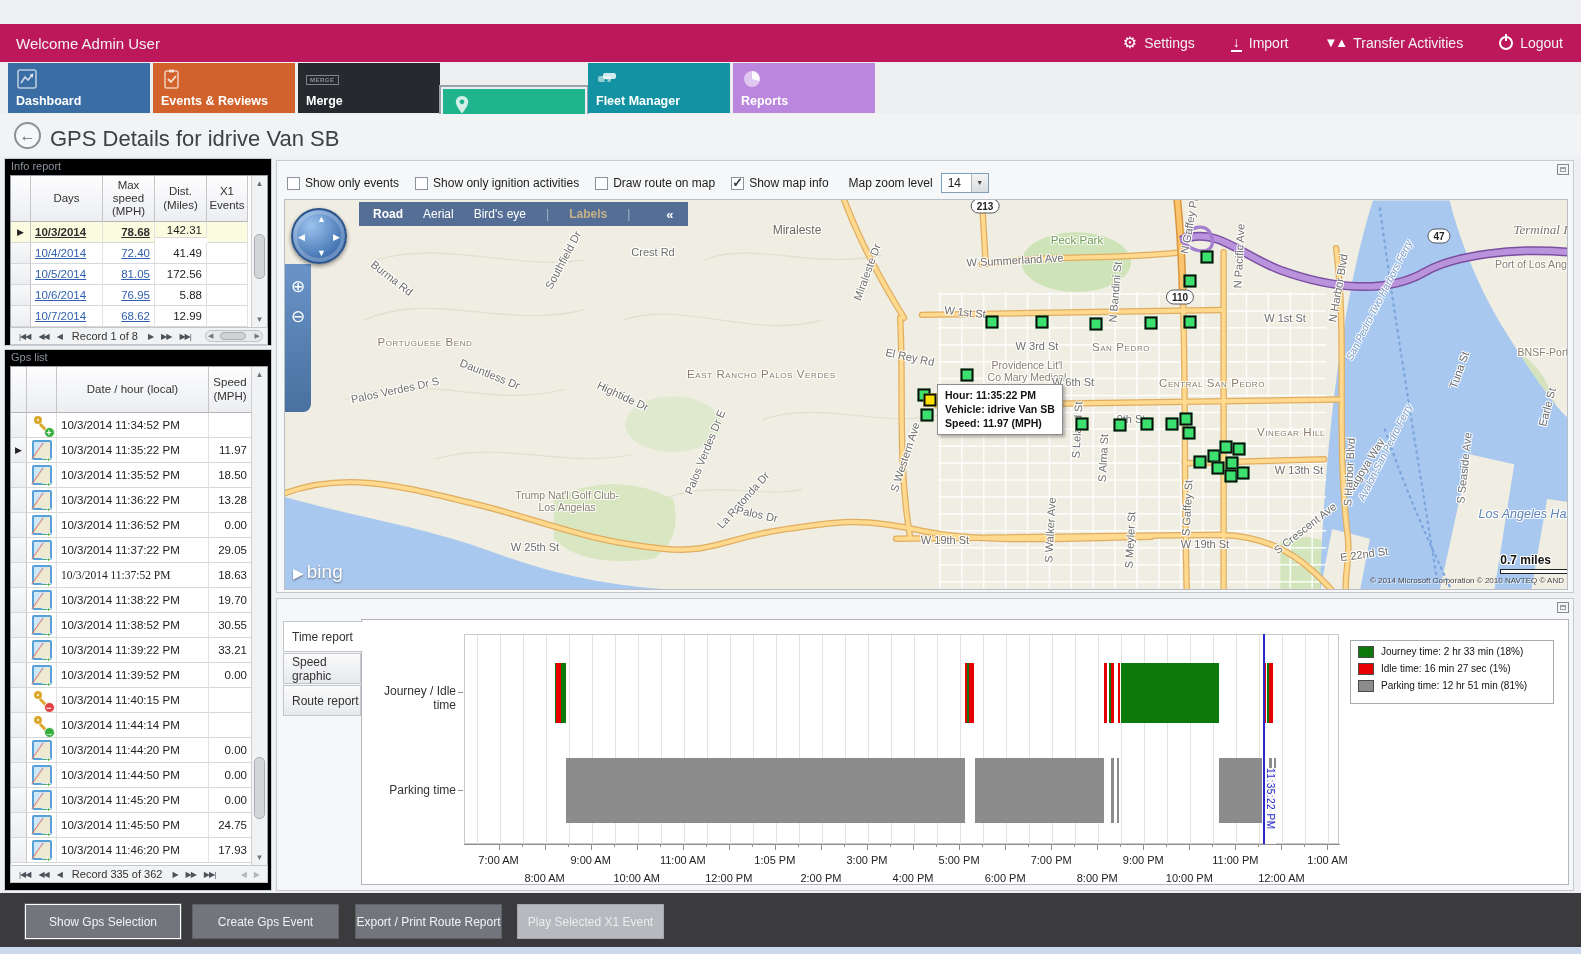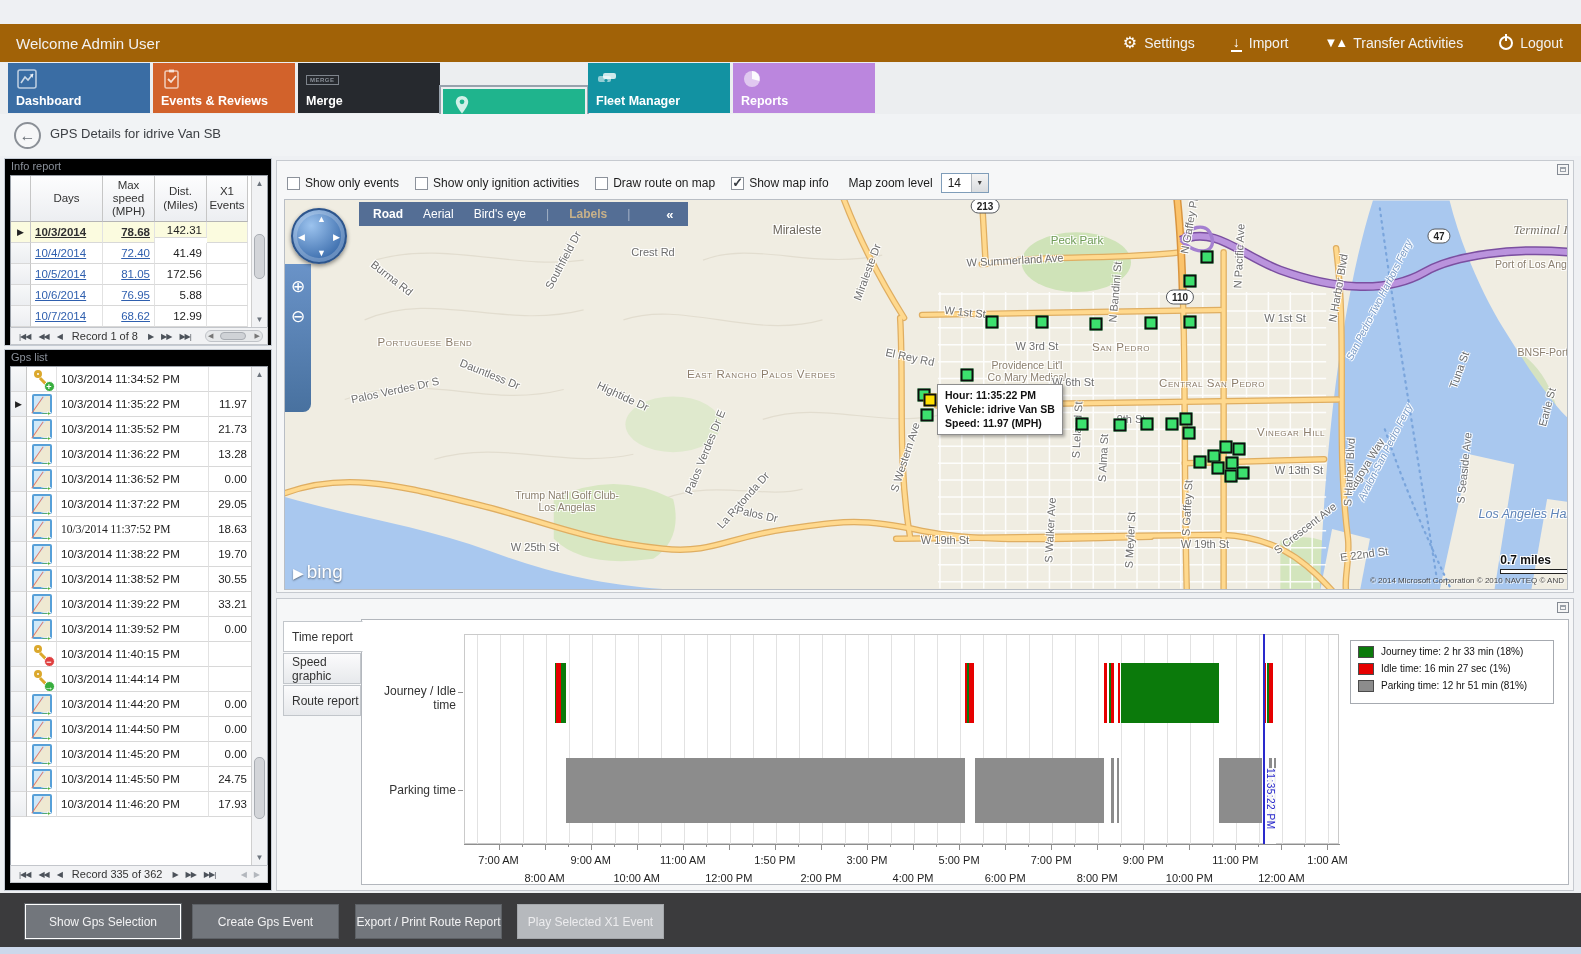--- a/index.html
+++ b/index.html
@@ -15,21 +15,21 @@
   .app-logo:after{ content:""; position:absolute; left:2px; top:2px; width:5px; height:5px; border-radius:50%; background:#c43b2e;}
   .wtitle { position:absolute; left:30px; top:0; line-height:24px; font-size:12px; font-weight:bold; color:#33363a; }
   .winbtns { position:absolute; right:5px; top:3px; display:flex; gap:2px; }
   .winbtn { width:28px; height:18px; background:linear-gradient(#fbfbfc,#d4d8de); border:1px solid #8d949e;
     border-radius:2px; display:flex; align-items:center; justify-content:center; font-size:10px; color:#444; }
   .glyph-min{ width:9px; height:3px; background:#555; margin-top:7px;}
   .glyph-max{ width:9px; height:8px; border:1.5px solid #555;}
   .glyph-close{ font-size:12px; font-weight:bold; color:#555; line-height:10px;}
 
   
-  .appheader { position:absolute; left:0; top:24px; width:1581px; height:38px; background:#a16207;
+  .appheader { position:absolute; left:0; top:24px; width:1581px; height:38px; background:#be185d;
     display:flex; align-items:center; }
   .welcome { margin-left:16px; color:#f2f2f2; font-size:15px; }
   .hactions { margin-left:auto; margin-right:18px; display:flex; gap:36px; align-items:center; }
   .hact { display:flex; align-items:center; gap:7px; color:#f2f2f2; font-size:14px; cursor:pointer;}
   .hico { color:#fff; font-size:16px; line-height:16px;}
   .ic-import{ font-size:14px; font-weight:bold; border-bottom:2px solid #fff; padding:0 2px 0px 2px;}
   .ic-transfer{ font-weight:bold; letter-spacing:-2px; font-size:13px;}
   .ic-power{ position:relative; width:14px; height:14px; border:2px solid #fff; border-radius:50%;}
   .ic-power:after{ content:""; position:absolute; left:4px; top:-4px; width:2px; height:7px; background:#fff; }
 
@@ -39,21 +39,21 @@
   .tile.selected { outline:2px solid #98a2ad; outline-offset:2px;margin-top:26px; }
   .tile-icon { position:absolute; left:8px; top:5px; width:22px; height:22px; }
   .tile-label { position:absolute; left:8px; bottom:5px; font-size:12.5px; font-weight:bold; }
   .merge-box { display:inline-block; border:1px solid #7e848c; color:#8a9098; font-size:6px; font-weight:bold;
     padding:1px 3px; margin-top:4px; letter-spacing:.5px;}
 
   
   .pagetitle-row { position:absolute; left:0; top:114px; width:1581px; height:42px; background:#f1f3f5;}
   .back-btn { position:absolute; left:14px; top:8px; width:27px; height:27px; border-radius:50%;
     border:2px solid #8b9097; color:#6a7077; text-align:center; line-height:23px; font-size:16px; cursor:pointer; background:#f6f7f8;}
-  .pagetitle { position:absolute; left:50px; top:12px; font-size:13px; color:#3d4045; }
+  .pagetitle { position:absolute; left:50px; top:12px; font-size:22px; color:#3d4045; }
 
   
   .groupbox { position:absolute; border:1px solid #c5cbd3; background:#000000; }
   .gb-title { position:absolute; left:6px; top:1px; font-size:11px; color:#8a909a; }
   .panel-max-btn { position:absolute; right:4px; top:3px; width:12px; height:11px; border:1px solid #848a93;
     background:#f5f5f5; }
   .panel-max-btn:after{ content:""; position:absolute; left:2px; top:2px; right:2px; bottom:2px; border:1px solid #9aa0a8; border-top-width:2px;}
 
   .grid { position:absolute; background:#fff; border:1px solid #9aa0a8; font-size:11.5px; color:#222; overflow:hidden;}
   .hrow, .trow { display:flex; }
@@ -344,20 +344,26 @@
           <span class="ha" style="left:2px;">◀</span>
           <span class="ht"></span>
           <span class="ha" style="right:2px;">▶</span>
         </span>
     </div>
   </div>
 
   <div class="groupbox" style="left:4px;top:349px;width:268px;height:542px;">
     <div class="gb-title">Gps list</div>
     <div class="grid" style="left:5px;top:16px;width:258px;height:500px;" id="gps-grid">
+        <div class="hrow">
+          <div class="hcell" style="width: 16px; height: 46px; font-size: 11.5px;"></div>
+          <div class="hcell" style="width: 30px; height: 46px; font-size: 11.5px;"></div>
+          <div class="hcell" style="width: 152px; height: 46px; font-size: 11.5px;">Date / hour (local)</div>
+          <div class="hcell" style="width: 43px; height: 46px; font-size: 11.5px;">Speed (MPH)</div>
+        </div>
       <div class="trow">
           <div class="tcell gut ctr" style="width: 16px; height: 25px;"></div>
           <div class="tcell ctr" style="width: 30px; height: 25px;">
             <span class="ic-key">
               <span class="ring"></span>
               <span class="stem"></span>
               <span class="bdg g">+</span>
             </span>
           </div>
           <div class="tcell " style="width: 152px; height: 25px;">10/3/2014 11:34:52 PM</div>
@@ -376,21 +382,21 @@
           <div class="tcell num" style="width: 43px; height: 25px;">11.97</div>
         </div>
         <div class="trow">
           <div class="tcell gut ctr" style="width: 16px; height: 25px;"></div>
           <div class="tcell ctr" style="width: 30px; height: 25px;">
             <span class="ic-gps">
               <span class="arr">→</span>
             </span>
           </div>
           <div class="tcell " style="width: 152px; height: 25px;">10/3/2014 11:35:52 PM</div>
-          <div class="tcell num" style="width: 43px; height: 25px;">21.73</div>
+          <div class="tcell num" style="width: 43px; height: 25px;">18.50</div>
         </div>
         <div class="trow">
           <div class="tcell gut ctr" style="width: 16px; height: 25px;"></div>
           <div class="tcell ctr" style="width: 30px; height: 25px;">
             <span class="ic-gps">
               <span class="arr">→</span>
             </span>
           </div>
           <div class="tcell " style="width: 152px; height: 25px;">10/3/2014 11:36:22 PM</div>
           <div class="tcell num" style="width: 43px; height: 25px;">13.28</div>
@@ -915,21 +921,21 @@
           <div class="tick" style="left: 896.408px; top: 224px; height: 3px;"></div>
           <div class="tick" style="left: 919.434px; top: 224px; height: 6px;"></div>
           <div class="tick" style="left: 942.461px; top: 224px; height: 3px;"></div>
           <div class="tick" style="left: 965.487px; top: 224px; height: 6px;"></div>
           <div class="xlab" style="left: 136.539px; top: 234px;">7:00 AM</div>
           <div class="xlab" style="left: 182.592px; top: 252px;">8:00 AM</div>
           <div class="xlab" style="left: 228.645px; top: 234px;">9:00 AM</div>
           <div class="xlab" style="left: 274.697px; top: 252px;">10:00 AM</div>
           <div class="xlab" style="left: 320.75px; top: 234px;">11:00 AM</div>
           <div class="xlab" style="left: 366.803px; top: 252px;">12:00 PM</div>
-          <div class="xlab" style="left: 412.855px; top: 234px;">1:50 PM</div>
+          <div class="xlab" style="left: 412.855px; top: 234px;">1:05 PM</div>
           <div class="xlab" style="left: 458.908px; top: 252px;">2:00 PM</div>
           <div class="xlab" style="left: 504.961px; top: 234px;">3:00 PM</div>
           <div class="xlab" style="left: 551.013px; top: 252px;">4:00 PM</div>
           <div class="xlab" style="left: 597.066px; top: 234px;">5:00 PM</div>
           <div class="xlab" style="left: 643.118px; top: 252px;">6:00 PM</div>
           <div class="xlab" style="left: 689.171px; top: 234px;">7:00 PM</div>
           <div class="xlab" style="left: 735.224px; top: 252px;">8:00 PM</div>
           <div class="xlab" style="left: 781.276px; top: 234px;">9:00 PM</div>
           <div class="xlab" style="left: 827.329px; top: 252px;">10:00 PM</div>
           <div class="xlab" style="left: 873.382px; top: 234px;">11:00 PM</div>

